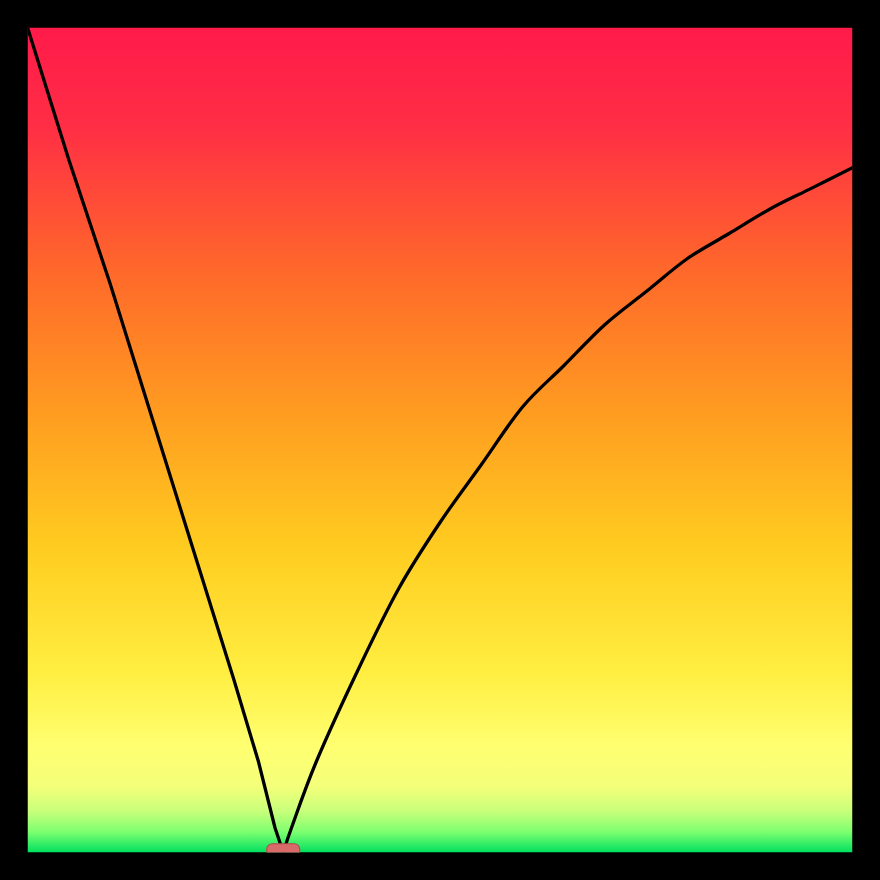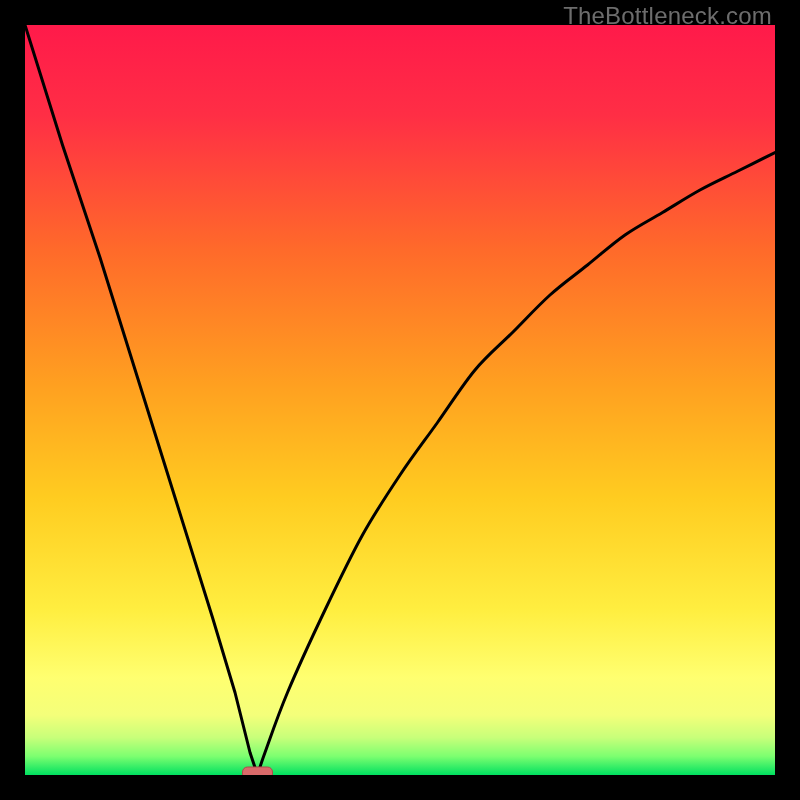--- a/index.html
+++ b/index.html
@@ -62,14 +62,13 @@
       </defs>
 
       <rect x="0" y="0" width="750" height="750" fill="url(#bg-grad)"></rect>
 
       <path id="curve-path" fill="none" stroke="#000" stroke-width="3" stroke-linejoin="round" stroke-linecap="round" d="M 0 0 L 37.5 120 L 75 232.5 L 112.5 352.5 L 150 472.5 L 187.5 592.5 L 210.00000000000003 667.5 L 225 727.5 L 232.5 750 C 233.75 746.25 235 741.25 240 727.5 C 245 713.75 252.5 691.25 262.5 667.5 C 272.5 643.75 287.5 611.25 300 585 C 312.5 558.75 325 532.5 337.5 510 C 350 487.5 362.5 468.75 375 450 C 387.5 431.25 400.00000000000006 415 412.50000000000006 397.5 C 425.00000000000006 380 437.5 360 450 345 C 462.5 330 475 320 487.5 307.5 C 500 295 512.5 281.25 525 270 C 537.5 258.75 550 249.99999999999994 562.5 239.99999999999994 C 575 229.99999999999994 587.5 218.75 600 210 C 612.5 201.25 625 195 637.5 187.5 C 650 180 662.5 171.875 675 165 C 687.5 158.125 700 152.5 712.5 146.25 C 725 140 743.75 130.625 750 127.5"></path>
 
       <rect id="marker-rect" rx="5" ry="5" width="30" height="12" fill="#d96a6a" stroke="#b04a4a" stroke-width="1" x="217.5" y="742"></rect>
     </svg>
   </div>
 
-  <div class="watermark">TheBottleneck.com</div>
 </div>
 
 </body></html>

